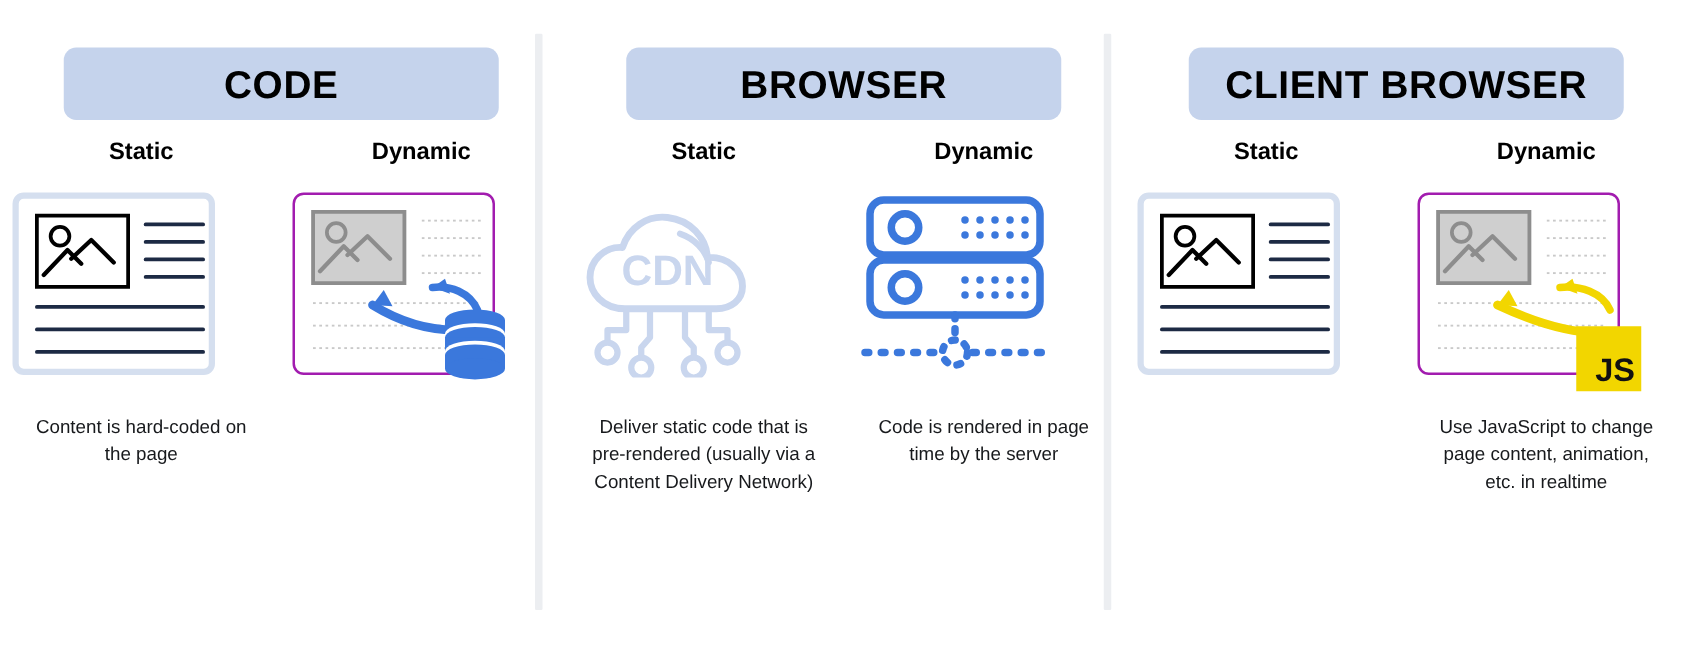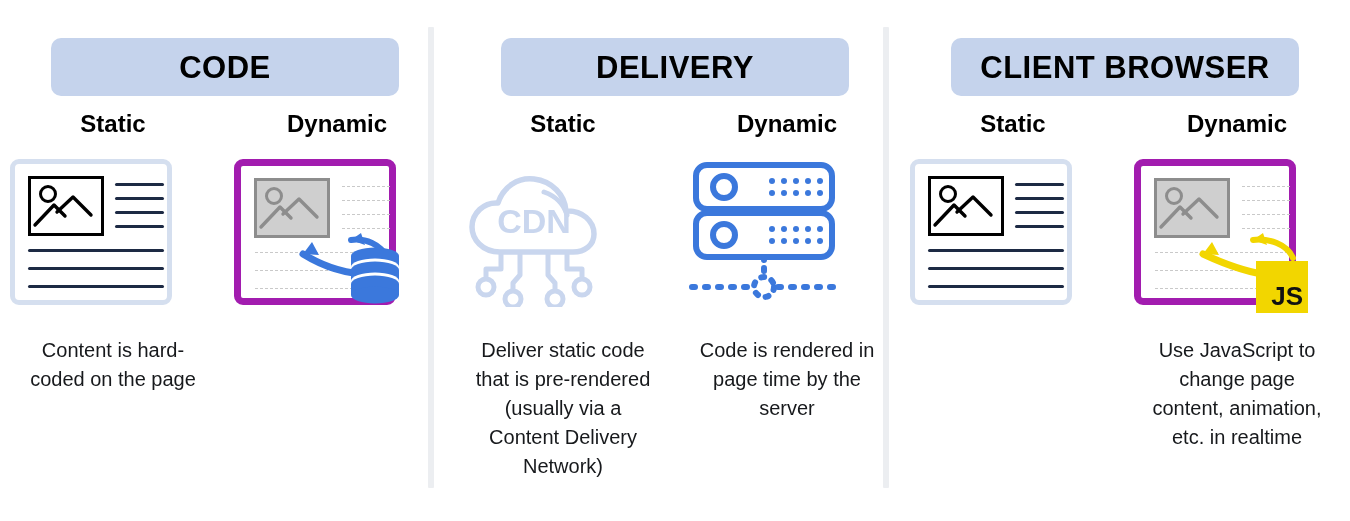--- a/index.html
+++ b/index.html
@@ -73,54 +73,54 @@
     flex-direction: row;
     justify-content: space-between;
   }
   .pane {
     width: 206px;
     display: flex;
     flex-direction: column;
     align-items: center;
   }
   .pane-title {
-    font-size: 24px;
+    font-size: 19px;
     font-weight: bold;
     color: #000000;
     line-height: 1;
     margin-bottom: 16px;
   }
   .icon-slot {
     height: 160px;
     width: 206px;
     display: flex;
     align-items: center;
     justify-content: flex-start;
     position: relative;
   }
   .caption {
     margin-top: 24px;
-    font-size: 20px;
+    font-size: 15px;
     line-height: 1.45;
     color: #17191c;
     text-align: center;
     width: 188px;
   }
 
   
   .page-card {
     position: relative;
     box-sizing: border-box;
     width: 162px;
     height: 146px;
     border-radius: 9px;
     background: #ffffff;
   }
   .page-card.static-card { border: 5px solid #d5dfef; }
-  .page-card.dynamic-card { border: 7px solid #a21caf; }
+  .page-card.dynamic-card { border: 2px solid #a21caf; }
 
   .img-box {
     position: absolute;
     left: 13px;
     top: 12px;
     width: 76px;
     height: 60px;
     box-sizing: border-box;
   }
   .img-box.solid { border: 3px solid #000000; background: #ffffff; }
@@ -255,21 +255,21 @@
             </svg>
           </div>
         </div>
       </div>
 
     </div>
   </div>
 
   <div class="column">
     <div class="pill">
-      <div class="pill-text">DELIVERY</div>
+      <div class="pill-text">BROWSER</div>
     </div>
 
     <div class="panes">
 
       <div class="pane">
         <div class="pane-title">Static</div>
         <div class="icon-slot">
           <svg width="150" height="150" viewBox="0 0 150 150">
             <path d="M40,95 C22,95 12,82 12,70 C12,56 24,45 38,46 C43,30 58,20 74,22 C92,24 105,38 106,54
                      C122,53 134,64 134,77 C134,88 125,95 113,95 Z" fill="none" stroke="#c9d6ee" stroke-width="5.5" stroke-linejoin="round"></path>

